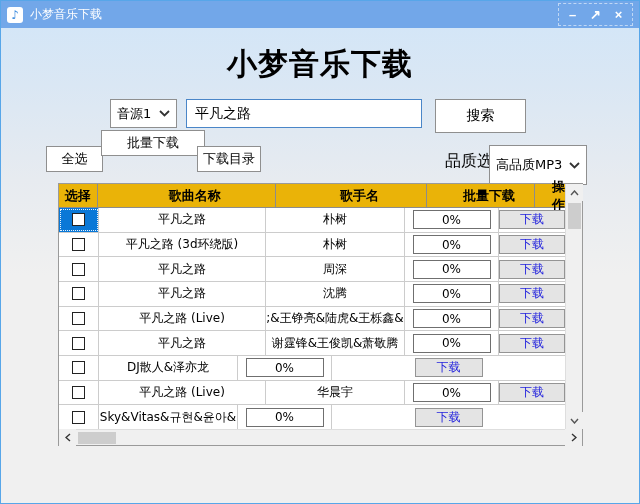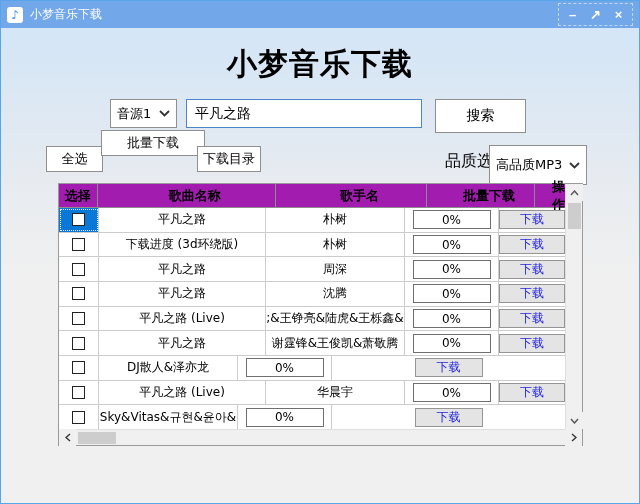--- a/index.html
+++ b/index.html
@@ -67,21 +67,21 @@
   .quality-label { position:absolute; left:444px; top:123px; font-size:16px; color:#000; }
   .quality-select { left:488px; top:117px; width:98px; height:40px; }
 
   
   .table {
     position:absolute; left:57px; top:155px; width:525px; height:263px;
     border:1px solid #9a9a9a; background:#fff; display:flex; flex-direction:column;
   }
   .table-top { flex:1; display:flex; min-height:0; }
   .table-main { flex:1; display:flex; flex-direction:column; min-width:0; }
-  .header-row { display:flex; height:24px; border-bottom:1px solid #8c8c8c; background:#a21caf;gap:17px; }
+  .header-row { display:flex; height:24px; border-bottom:1px solid #8c8c8c; background:#eab308;gap:17px; }
   .hcell {
     display:flex; align-items:center; justify-content:center;
     font-size:13px; font-weight:bold; color:#000; border-right:1px solid #8c8c8c;
   }
   .hcell:last-child { border-right:none; }
   .rows { flex:1; display:flex; flex-direction:column; }
   .row { flex:1; display:flex; border-bottom:1px solid #cccccc; min-height:0; }
   .row:last-child { border-bottom:none; }
   .cell {
     display:flex; align-items:center; justify-content:center;
@@ -195,21 +195,21 @@
     <div class="cell c-action">
                   <button class="dl-btn">下载</button>
                 </div>
   </div>
 
   <div class="row">
     <div class="cell c-select">
       <span class="checkbox"></span>
     </div>
     <div class="cell c-song">
-                  <span>下载进度 (3d环绕版)</span>
+                  <span>平凡之路 (3d环绕版)</span>
                 </div>
     <div class="cell c-artist">
                   <span>朴树</span>
                 </div>
     <div class="cell c-progress">
                   <span class="progress-box">0%</span>
                 </div>
     <div class="cell c-action">
                   <button class="dl-btn">下载</button>
                 </div>

